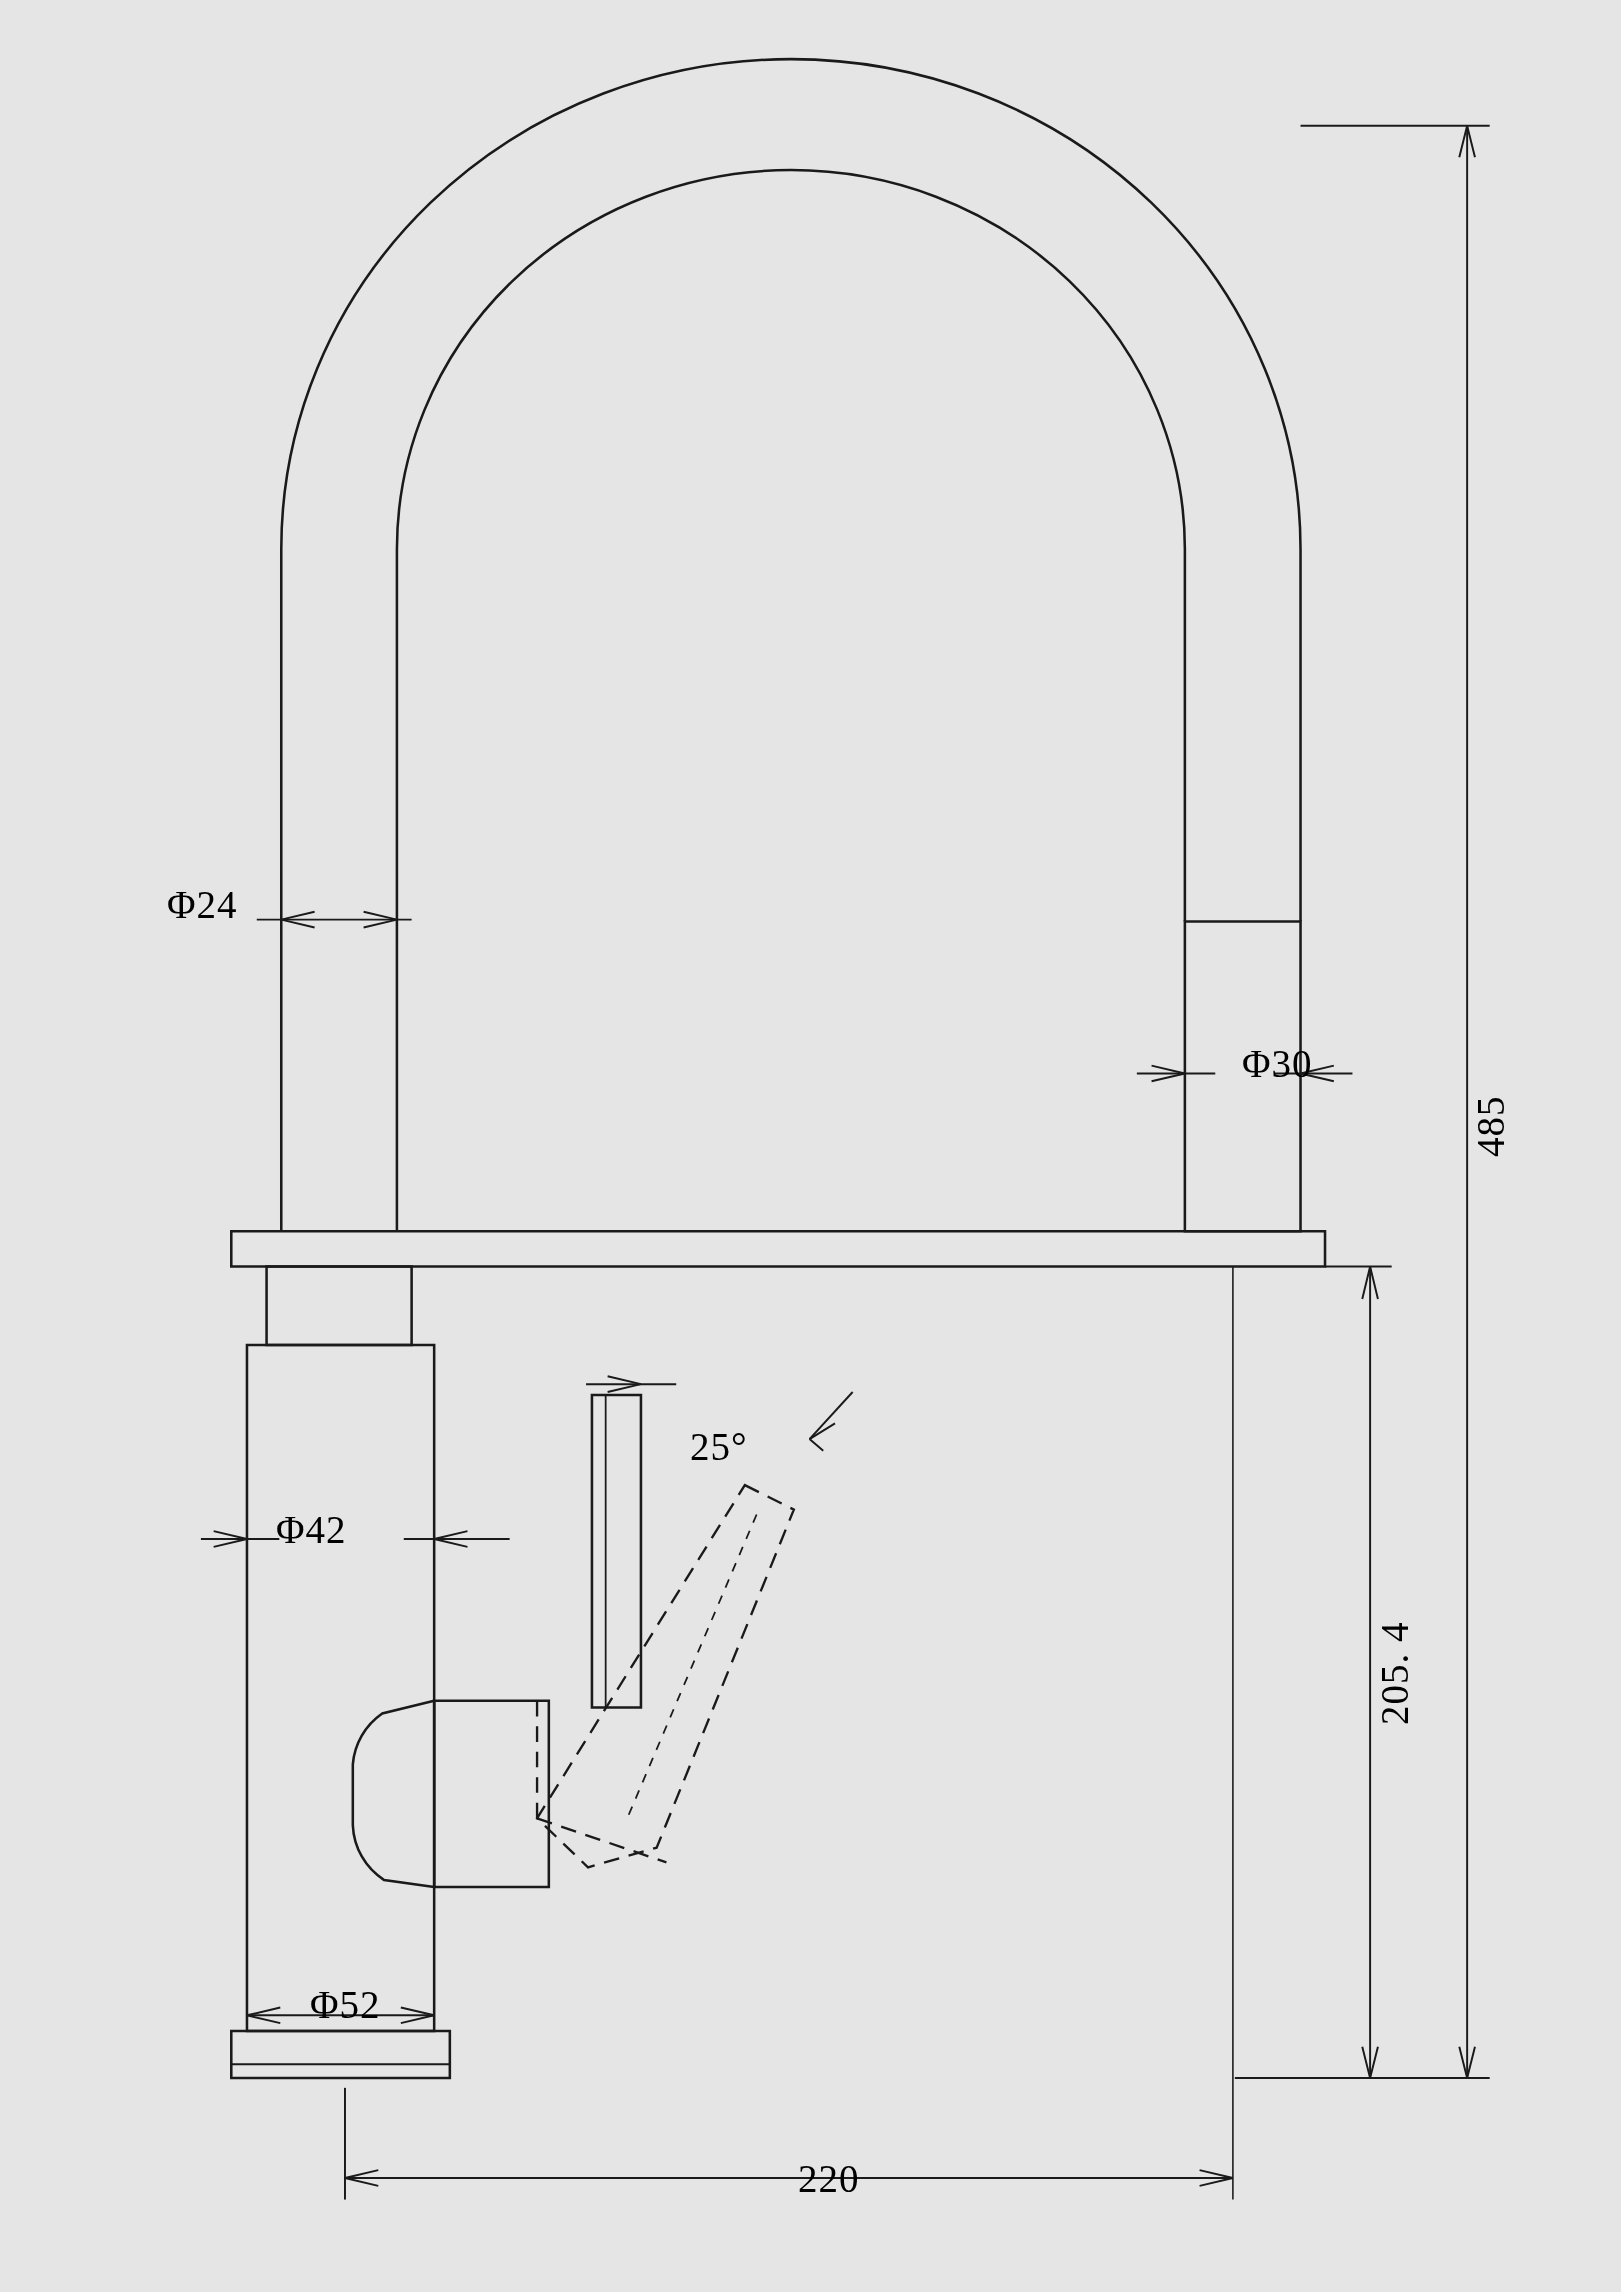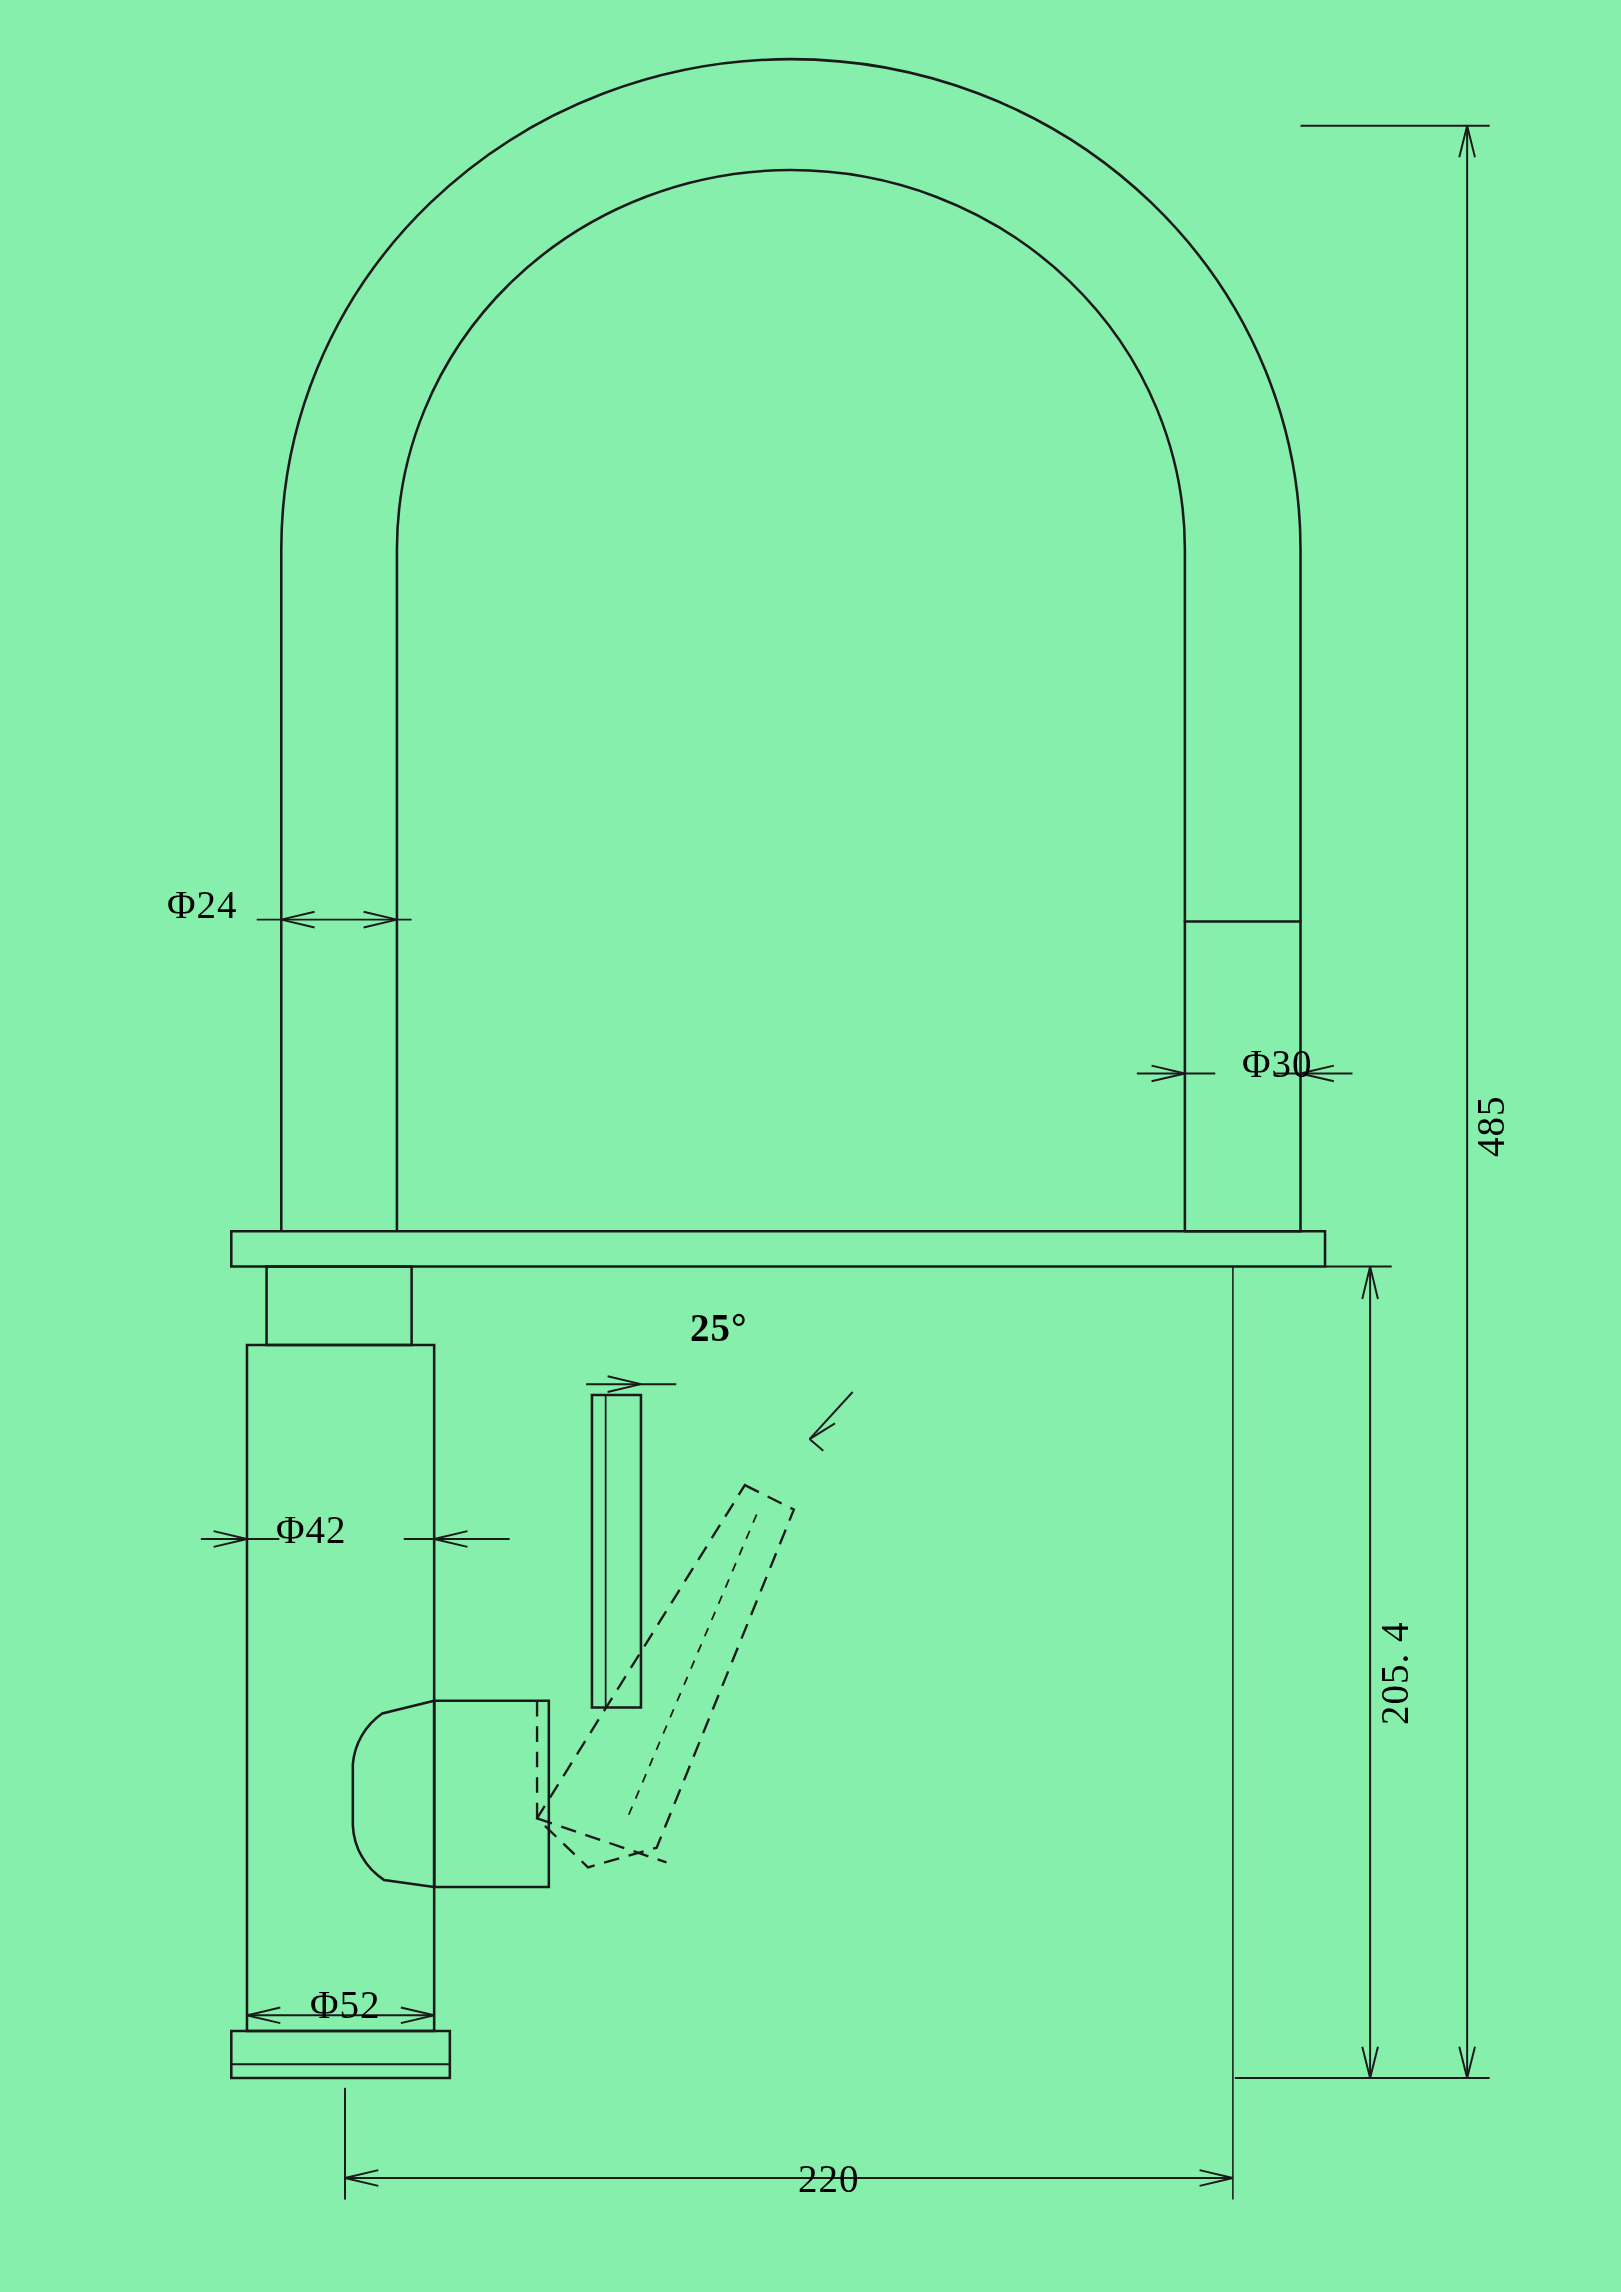--- a/index.html
+++ b/index.html
@@ -7,21 +7,21 @@
     padding: 0;
     background: #ffffff;
   }
   body {
     font-family: "Liberation Serif", serif;
   }
   #sheet {
     position: relative;
     width: 1621px;
     height: 2293px;
-    background: #86efac;
+    background: #e5e5e5;
     overflow: hidden;
   }
   #drawing {
     position: absolute;
     left: 0;
     top: 0;
     width: 1621px;
     height: 2293px;
   }
   .dim-label {
@@ -164,16 +164,16 @@
   <div class="dim-label" style="left:276px; top:1507px;">Φ42</div>
 
   <div class="dim-label" style="left:310px; top:1982px;">Φ52</div>
 
   <div class="dim-label vertical" style="left:1468px; top:1157px;">485</div>
 
   <div class="dim-label vertical" style="left:1372px; top:1725px;">205. 4</div>
 
   <div class="dim-label" style="left:798px; top:2156px;">220</div>
 
-  <div class="dim-label" style="left:690px; top:1305px;font-weight:bold;">25°</div>
+  <div class="dim-label" style="left:690px; top:1424px;">25°</div>
 
 </div>
 
 
 </body></html>

